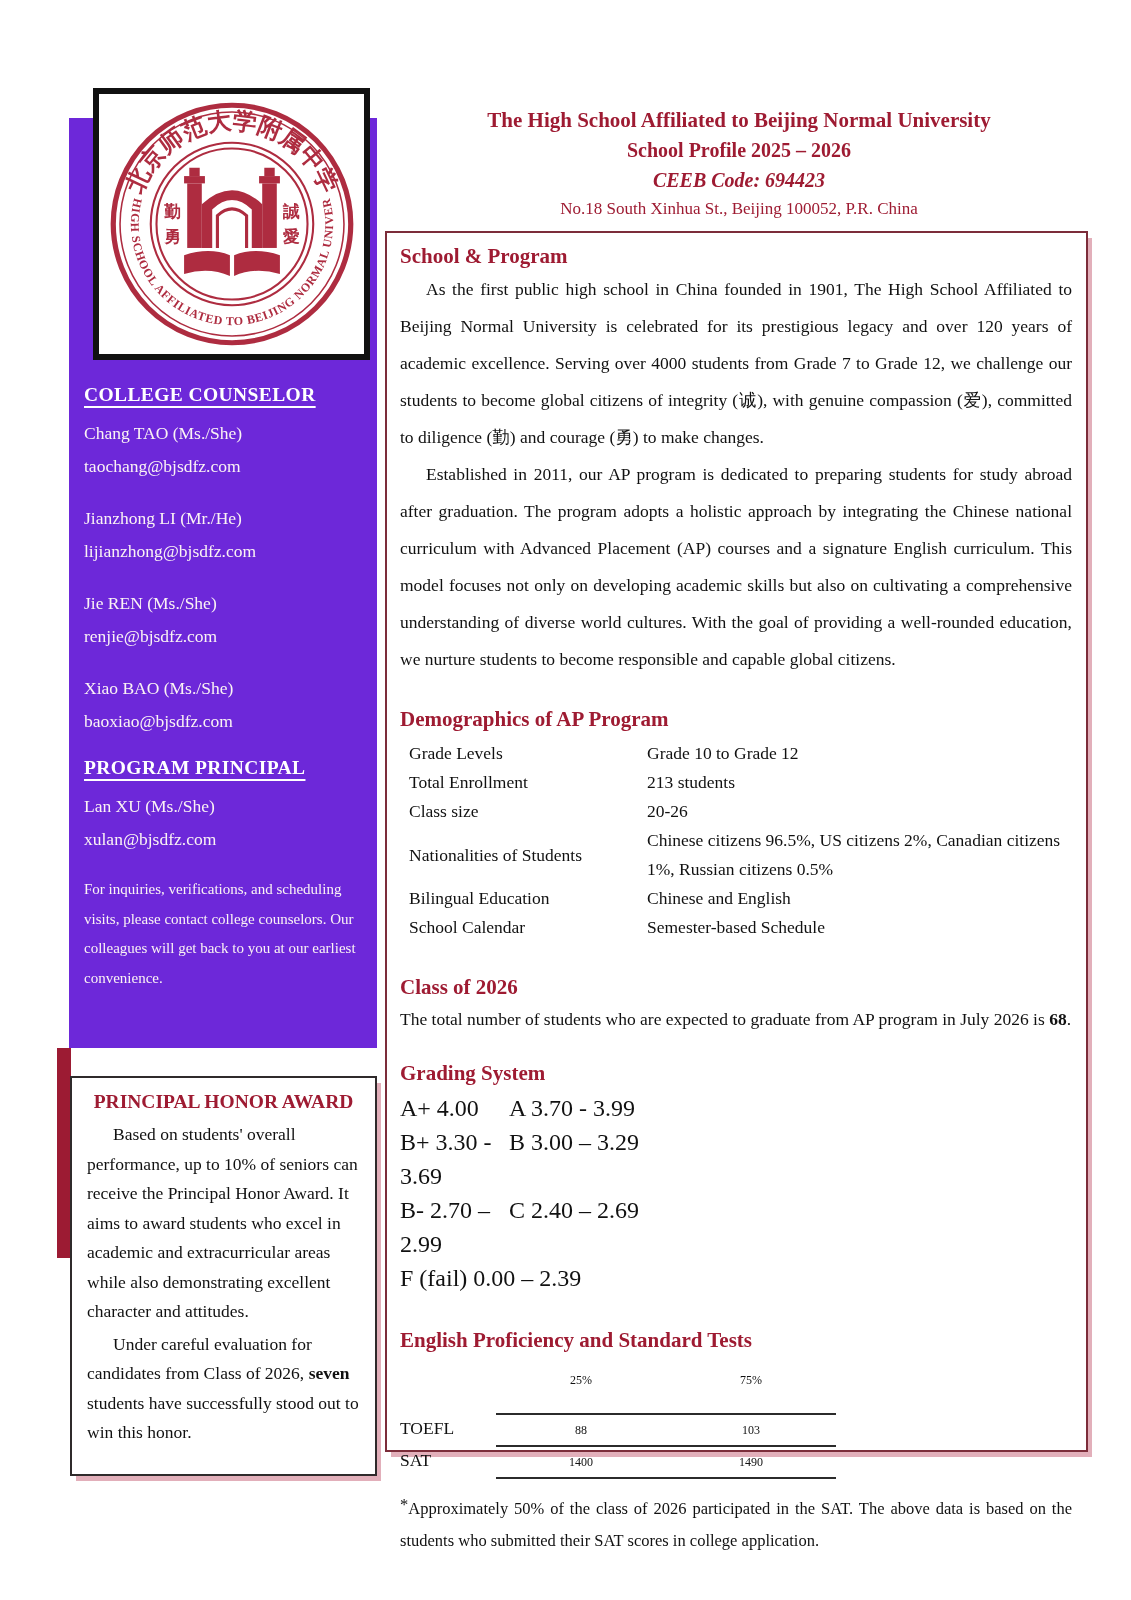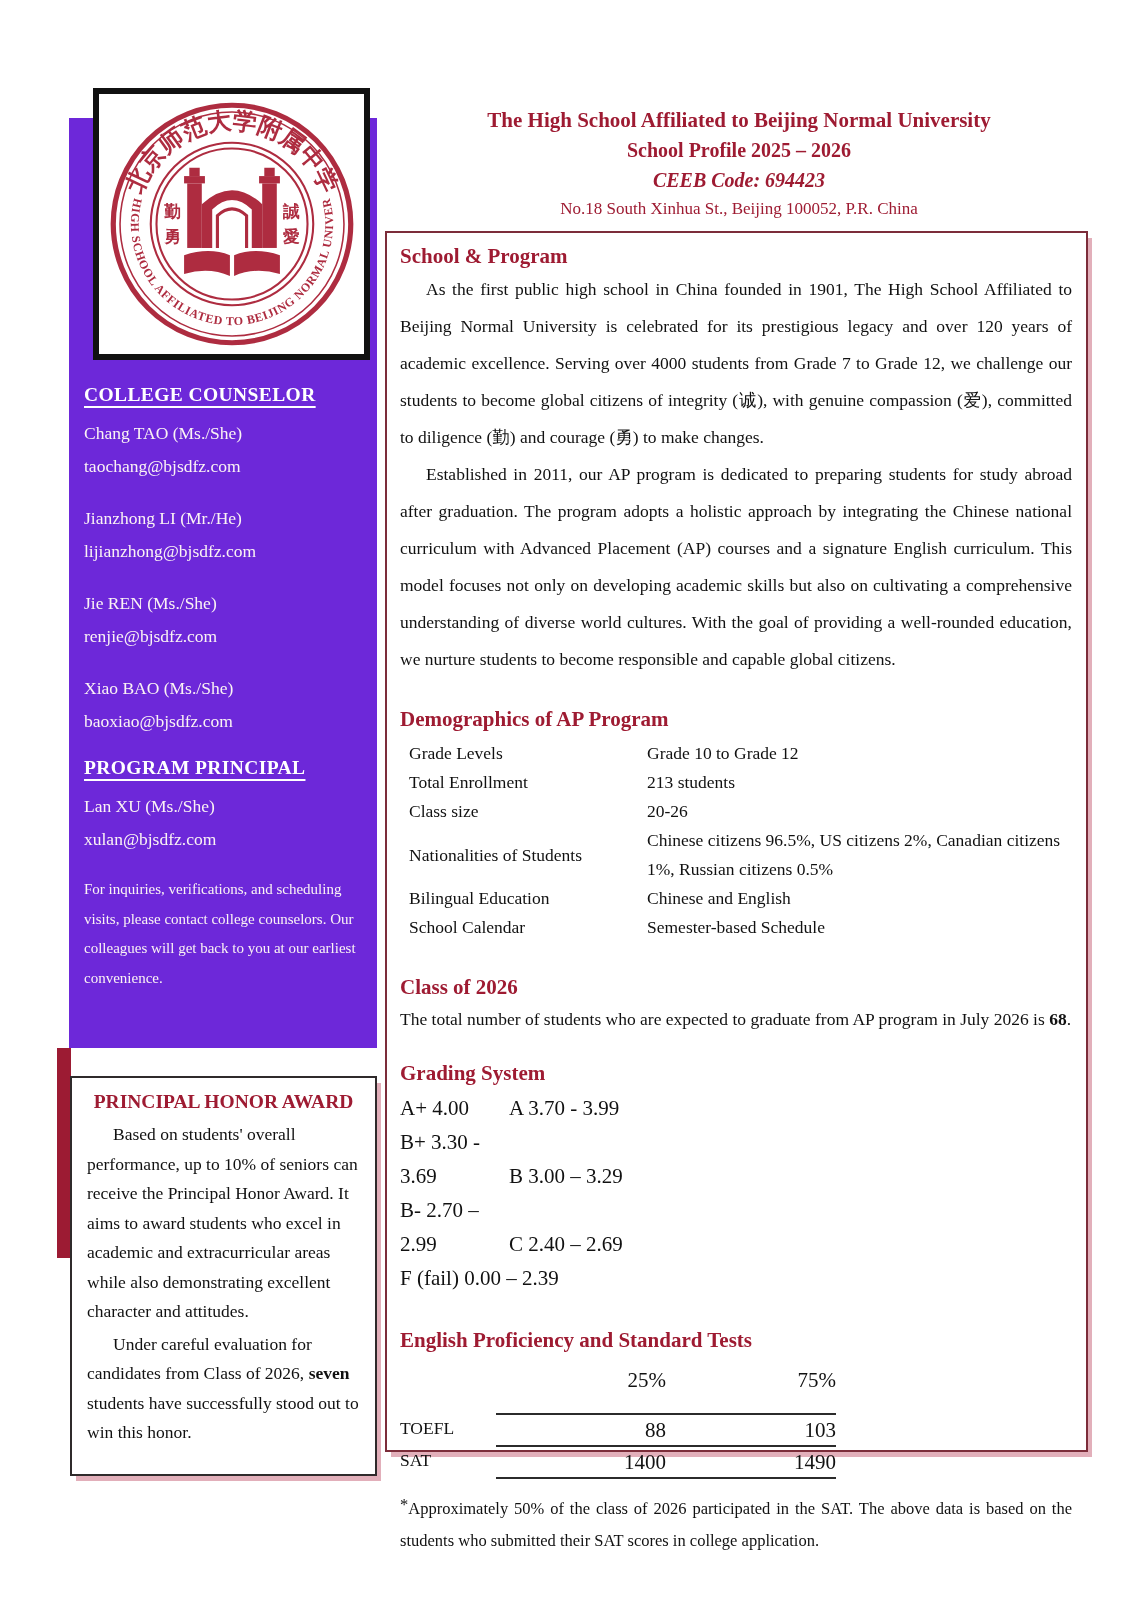--- a/index.html
+++ b/index.html
@@ -54,29 +54,29 @@
   .body-par {
     font-size:17.5px; line-height:37px; text-align:justify; text-indent:26px;
   }
   .demo-table { margin-top:5px; }
   .demo-row { display:flex; align-items:center; min-height:29px; padding-left:9px; }
   .demo-label { width:238px; font-size:17.5px; line-height:29px; }
   .demo-value { flex:1; font-size:17.5px; line-height:29px; }
   .mt26 { margin-top:26px; } .mt30 { margin-top:30px; } .mt22 { margin-top:22px; }
   .plain-par { font-size:17.5px; line-height:34px; text-align:justify; }
   .grade-table { margin-top:3px; }
-  .grade-row { display:flex; font-size:21px; line-height:34px;align-items:flex-end; }
+  .grade-row { display:flex; font-size:24px; line-height:34px; }
   .g1 { width:109px; }
   
   .test-table { margin-top:10px; width:450px; }
   .t-row { display:flex; align-items:stretch; }
   .t-label { width:96px; text-align:left; font-size:17.5px; line-height:30px; }
   .t-head-gap { height:18px; }
   .t-data { display:flex; width:340px; }
-  .t-cell { width:170px; text-align:right; font-size:21px; line-height:30px; }
+  .t-cell { width:170px; text-align:center; font-size:12px; line-height:30px; }
   .b-top { border-top:2px solid #2b2b2b; }
   .b-bottom { border-bottom:2px solid #2b2b2b; }
   .footnote { margin-top:10px; font-size:16.5px; line-height:32px; text-align:justify; }
   .sup { vertical-align:4px; }
   
   .honor-box {
     position:absolute; left:70px; top:1052px; width:307px; height:400px;
     background:#ffffff; border:2px solid #2f2a2b;
     box-shadow:5px 6px 0 -1px #e2afba;
     padding:9px 15px 0 15px; z-index:2;margin-top:24px;

